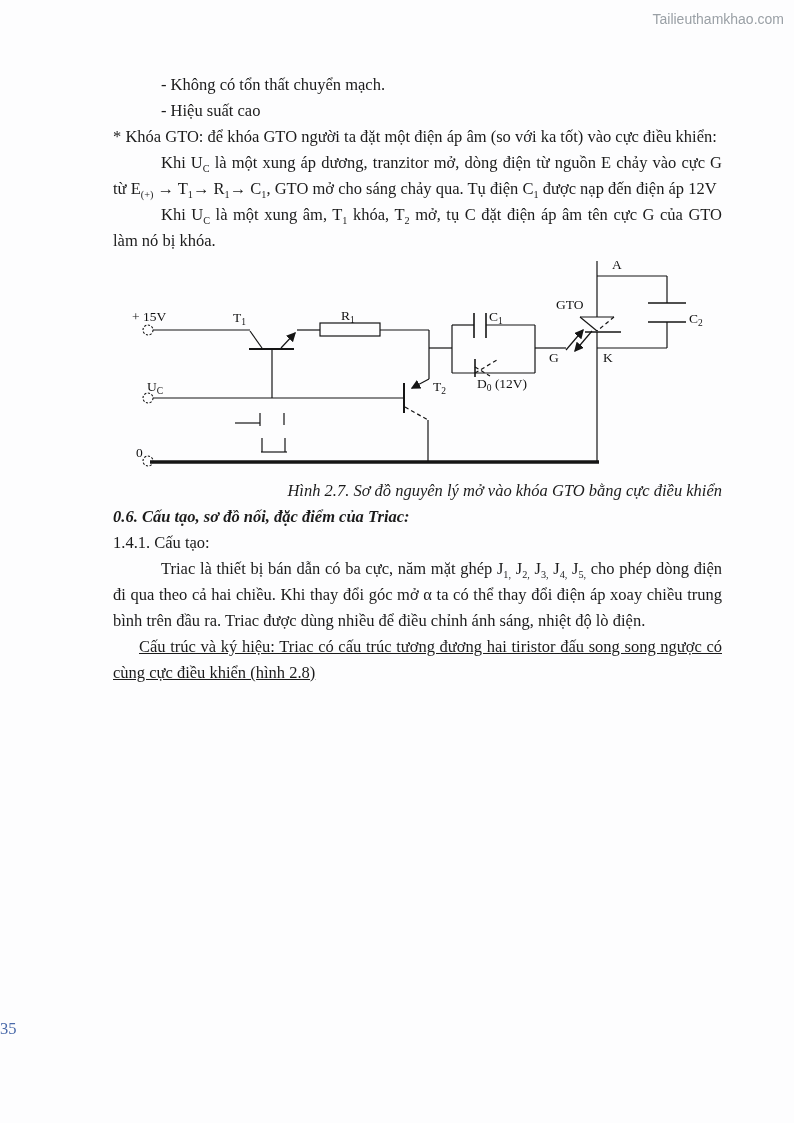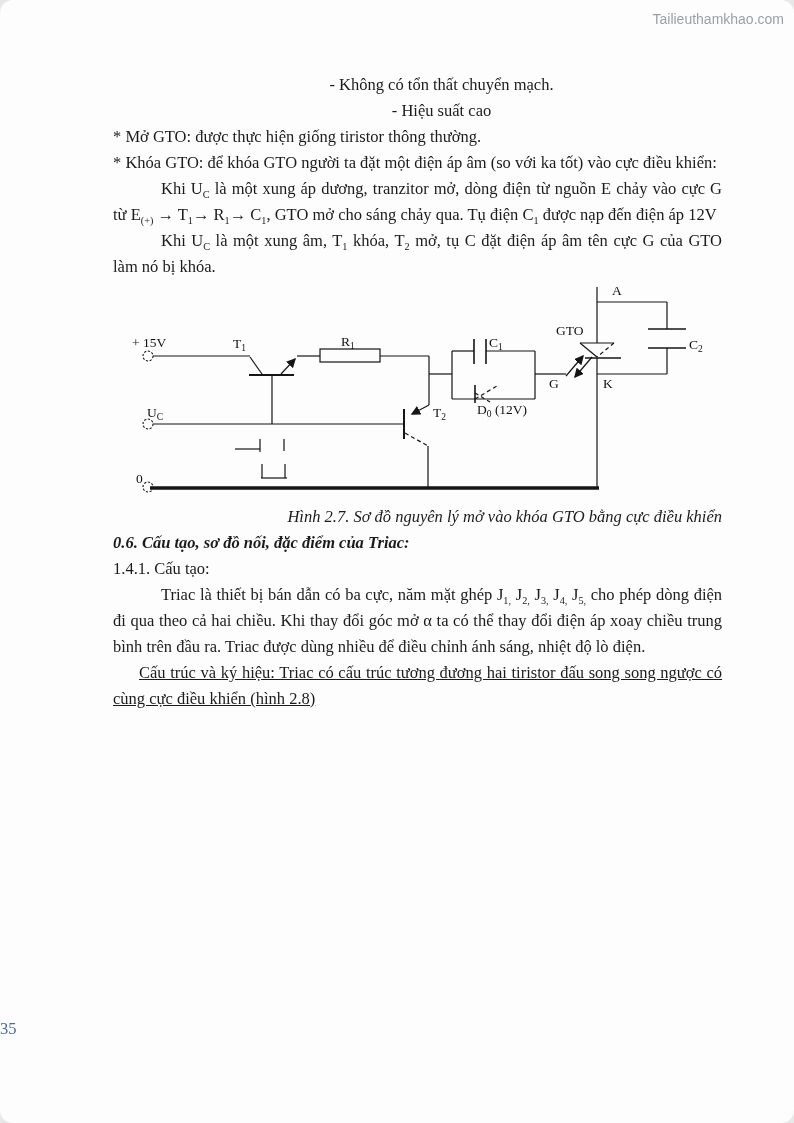--- a/index.html
+++ b/index.html
@@ -1,29 +1,29 @@
 <!DOCTYPE html>
 <html><head>
 <meta charset="utf-8">
 <style>
   html,body{margin:0;padding:0;background:#e8e8e8;}
   .page{
     position:relative;width:794px;height:1123px;margin:0 auto;
     background:#fdfdfe;overflow:hidden;
     font-family:"Liberation Serif","DejaVu Serif",serif;
-    font-size:16.5px;line-height:26px;color:#1b1b1b;border-radius:13px;
+    font-size:16.5px;line-height:26px;color:#1b1b1b;
   }
   .watermark{
     position:absolute;top:6px;right:10px;
     font-family:"Liberation Sans","DejaVu Sans",sans-serif;
     font-size:14px;color:#9aa0a6;text-shadow:1px 1px 0 #ffffff;
   }
   .content{position:absolute;left:113px;top:72px;width:609px;}
   .content p{margin:0;}
-  .ind{text-indent:48px;text-align:center;}
+  .ind{text-indent:48px;}
   .ind-sm{text-indent:26px;text-decoration:underline;}
   .just{text-align:justify;}
   sub{font-size:0.62em;line-height:0;}
   .caption{text-align:right;font-style:italic;}
   .h14{font-weight:bold;font-style:italic;}
   .diagram-wrap{position:relative;height:224px;margin-left:-13px;width:660px;}
   .diagram-wrap svg{position:absolute;left:0;top:0;}
   .ln{stroke:#151515;stroke-width:1.2;fill:none;}
   .thick{stroke-width:2;}
   .bus{stroke-width:3.5;}
@@ -41,21 +41,20 @@
 </head>
 <body>
 
 <div class="page">
 
   <div class="watermark">Tailieuthamkhao.com</div>
 
   <div class="content">
     <p class="ind"><span>- Không có tổn thất chuyển mạch.</span></p>
     <p class="ind"><span>- Hiệu suất cao</span></p>
-    <p><span>* Mở GTO: được thực hiện giống tiristor thông thường.</span></p>
     <p class="just"><span>* Khóa GTO: để khóa GTO người ta đặt một điện áp âm (so với ka tốt) vào cực điều khiển:</span></p>
     <p class="ind just"><span>Khi U</span><sub>C</sub><span> là một xung áp dương, tranzitor mở, dòng điện từ  nguồn E chảy vào cực G từ E</span><sub>(+)</sub><span> → T</span><sub>1</sub><span>→ R</span><sub>1</sub><span>→ C</span><sub>1</sub><span>, GTO mở cho sáng chảy qua. Tụ điện C</span><sub>1</sub><span> được nạp đến điện áp 12V</span></p>
     <p class="ind just"><span>Khi U</span><sub>C</sub><span> là một xung âm, T</span><sub>1</sub><span> khóa, T</span><sub>2</sub><span> mở, tụ C đặt điện áp âm tên cực G của GTO làm nó bị khóa.</span></p>
 
     <div class="diagram-wrap">
       <svg width="640" height="224" viewBox="100 384 640 224">
         <defs>
           <marker id="arr" viewBox="0 0 10 10" refX="8.5" refY="5" markerWidth="8" markerHeight="8" orient="auto">
             <path class="ah" d="M0,0 L10,5 L0,10 z"></path>
           </marker>

